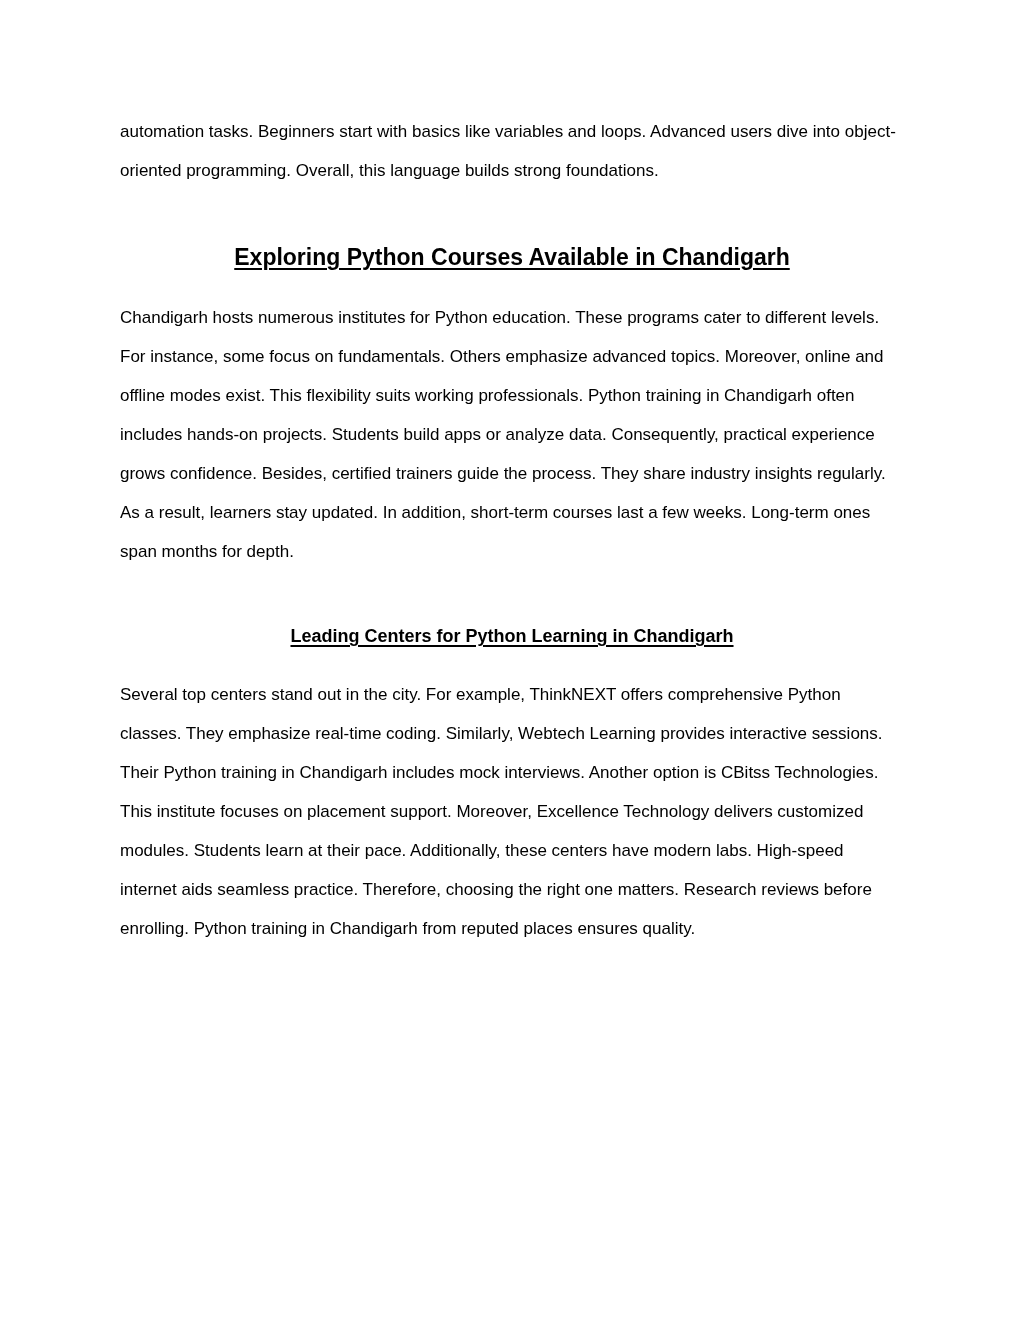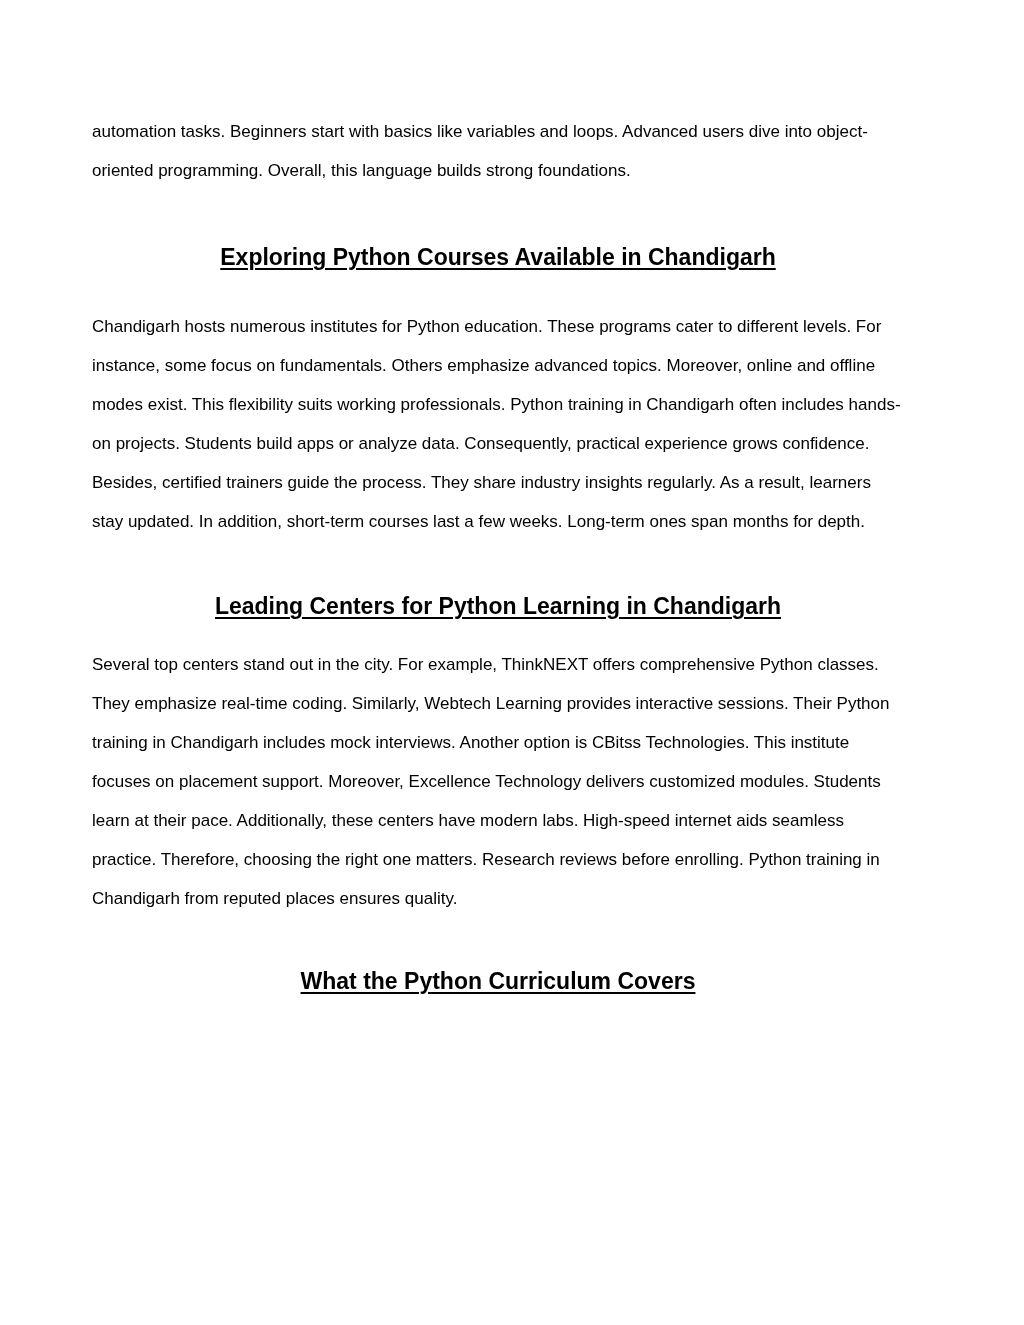--- a/index.html
+++ b/index.html
@@ -9,45 +9,45 @@
   }
   .page {
     position: relative;
     width: 1024px;
     height: 1325px;
     background: #ffffff;
     overflow: hidden;
     font-family: "Liberation Sans", sans-serif;
     color: #000000;
     box-sizing: border-box;
-    padding: 112px 120px 0 92px;
+    padding: 112px 120px 0 120px;
   }
   .doc-paragraph {
     font-size: 17px;
     line-height: 39px;
     font-weight: 400;
     margin: 0;
     text-align: left;
     color: #000000;
   }
   .doc-heading {
     font-weight: 700;
     text-align: center;
     text-decoration: underline;
     text-decoration-thickness: 2px;
     text-underline-offset: 3px;
     color: #000000;
   }
   .heading-l1 {
     font-size: 23px;
     line-height: 34px;
-    margin: 50px 0 33px 0;
+    margin: 50px 0 24px 0;
   }
   .heading-l2 {
-    font-size: 23px;
+    font-size: 18px;
     line-height: 26px;
   }
   .heading-s2 { margin: 52px 0 26px 0; }
   .heading-s3 { margin: 50px 0 27px 0; }
 </style>
 </head>
 <body>
 
 <div class="page">
 
@@ -57,16 +57,15 @@
     <h1 class="doc-heading heading-l1">Exploring Python Courses Available in Chandigarh</h1>
     <p class="doc-paragraph">Chandigarh hosts numerous institutes for Python education. These programs cater to different levels. For instance, some focus on fundamentals. Others emphasize advanced topics. Moreover, online and offline modes exist. This flexibility suits working professionals. Python training in Chandigarh often includes hands-on projects. Students build apps or analyze data. Consequently, practical experience grows confidence. Besides, certified trainers guide the process. They share industry insights regularly. As a result, learners stay updated. In addition, short-term courses last a few weeks. Long-term ones span months for depth.</p>
   </section>
 
   <section>
     <h2 class="doc-heading heading-l2 heading-s2">Leading Centers for Python Learning in Chandigarh</h2>
     <p class="doc-paragraph">Several top centers stand out in the city. For example, ThinkNEXT offers comprehensive Python classes. They emphasize real-time coding. Similarly, Webtech Learning provides interactive sessions. Their Python training in Chandigarh includes mock interviews. Another option is CBitss Technologies. This institute focuses on placement support. Moreover, Excellence Technology delivers customized modules. Students learn at their pace. Additionally, these centers have modern labs. High-speed internet aids seamless practice. Therefore, choosing the right one matters. Research reviews before enrolling. Python training in Chandigarh from reputed places ensures quality.</p>
   </section>
 
   <section>
-    <h2 class="doc-heading heading-l2 heading-s3">What the Python Curriculum Covers</h2>
   </section>
 
 </div>
 
 </body></html>

